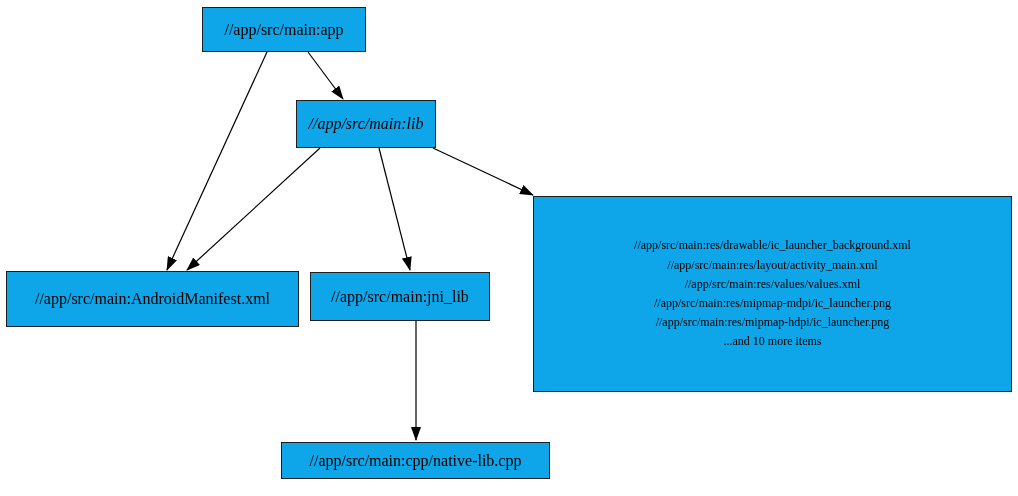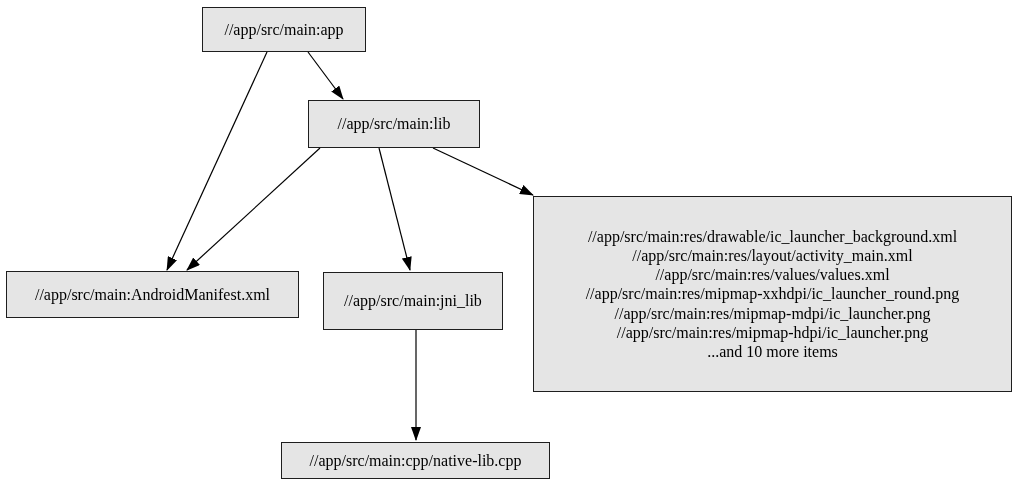--- a/index.html
+++ b/index.html
@@ -14,42 +14,42 @@
   }
   .edges {
     position: absolute;
     left: 0; top: 0;
     width: 1018px; height: 496px;
   }
   .node {
     position: absolute;
     box-sizing: border-box;
     border: 1px solid #1e1e1e;
-    background: #e5e5e5;
+    background: #0ea5e9;
     display: flex;
     align-items: center;
     justify-content: center;
     text-align: center;
     font-size: 16px;
     line-height: 1.2;
     white-space: nowrap;
   }
   .node.multi {
     flex-direction: column;
     justify-content: center;
-    font-size: 16px;
+    font-size: 12px;
     line-height: 19.2px;
     padding: 4px 4px;
   }
   .node.multi .res-line { white-space: nowrap; }
   
   #n-app      { left: 202px; top: 7px;   width: 164px; height: 45px; }
-  #n-lib      { left: 308px; top: 100px; width: 172px; height: 48px; }
-  #n-manifest { left: 6px;   top: 271px; width: 293px; height: 47px; }
-  #n-jni      { left: 323px; top: 272px; width: 180px; height: 58px; }
+  #n-lib      { left: 296px; top: 100px; width: 140px; height: 48px; font-style: italic; }
+  #n-manifest { left: 6px;   top: 271px; width: 293px; height: 56px; }
+  #n-jni      { left: 310px; top: 272px; width: 180px; height: 49px; }
   #n-res      { left: 533px; top: 196px; width: 479px; height: 196px; }
   #n-native   { left: 281px; top: 442px; width: 269px; height: 37px; }
 </style>
 </head>
 <body>
 
 <div class="canvas">
 
   <svg class="edges" width="1018" height="496" viewBox="0 0 1018 496" aria-hidden="true">
     <defs>
@@ -78,21 +78,20 @@
   </div>
 
   <div class="node" id="n-jni">
     <span>//app/src/main:jni_lib</span>
   </div>
 
   <div class="node multi" id="n-res">
     <div class="res-line">//app/src/main:res/drawable/ic_launcher_background.xml</div>
     <div class="res-line">//app/src/main:res/layout/activity_main.xml</div>
     <div class="res-line">//app/src/main:res/values/values.xml</div>
-    <div class="res-line">//app/src/main:res/mipmap-xxhdpi/ic_launcher_round.png</div>
     <div class="res-line">//app/src/main:res/mipmap-mdpi/ic_launcher.png</div>
     <div class="res-line">//app/src/main:res/mipmap-hdpi/ic_launcher.png</div>
     <div class="res-line">...and 10 more items</div>
   </div>
 
   <div class="node" id="n-native">
     <span>//app/src/main:cpp/native-lib.cpp</span>
   </div>
 
 </div>

